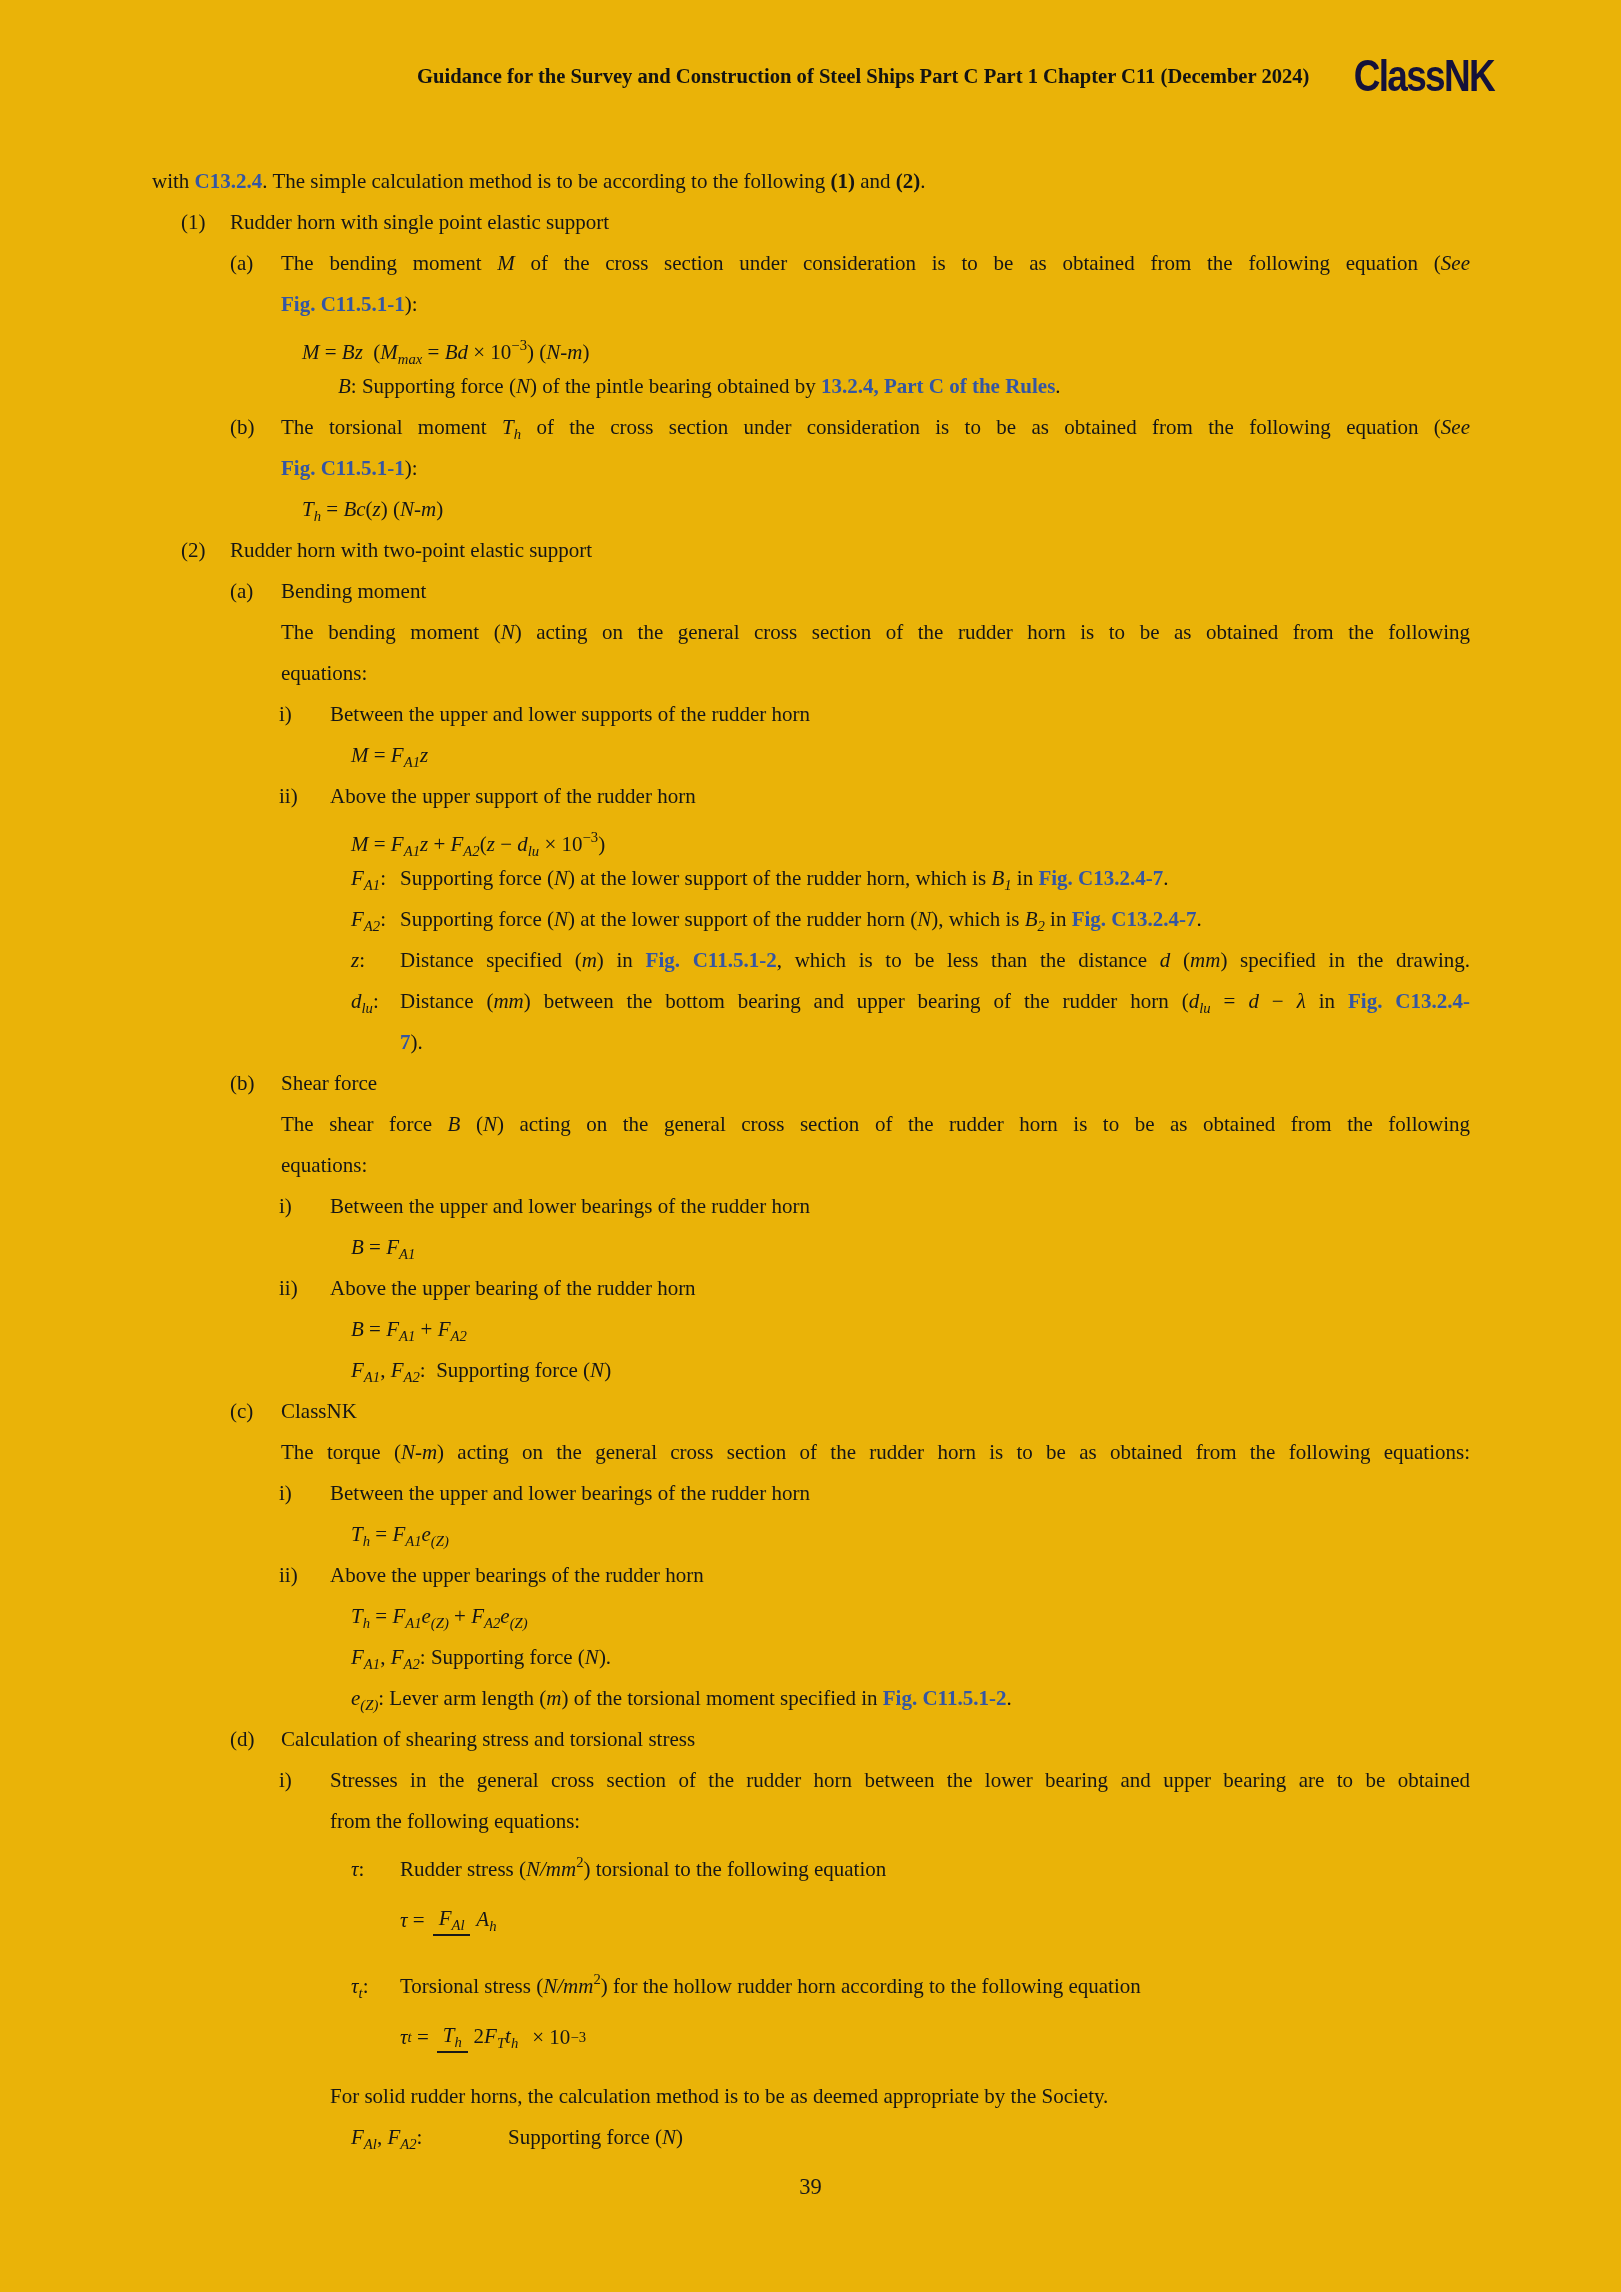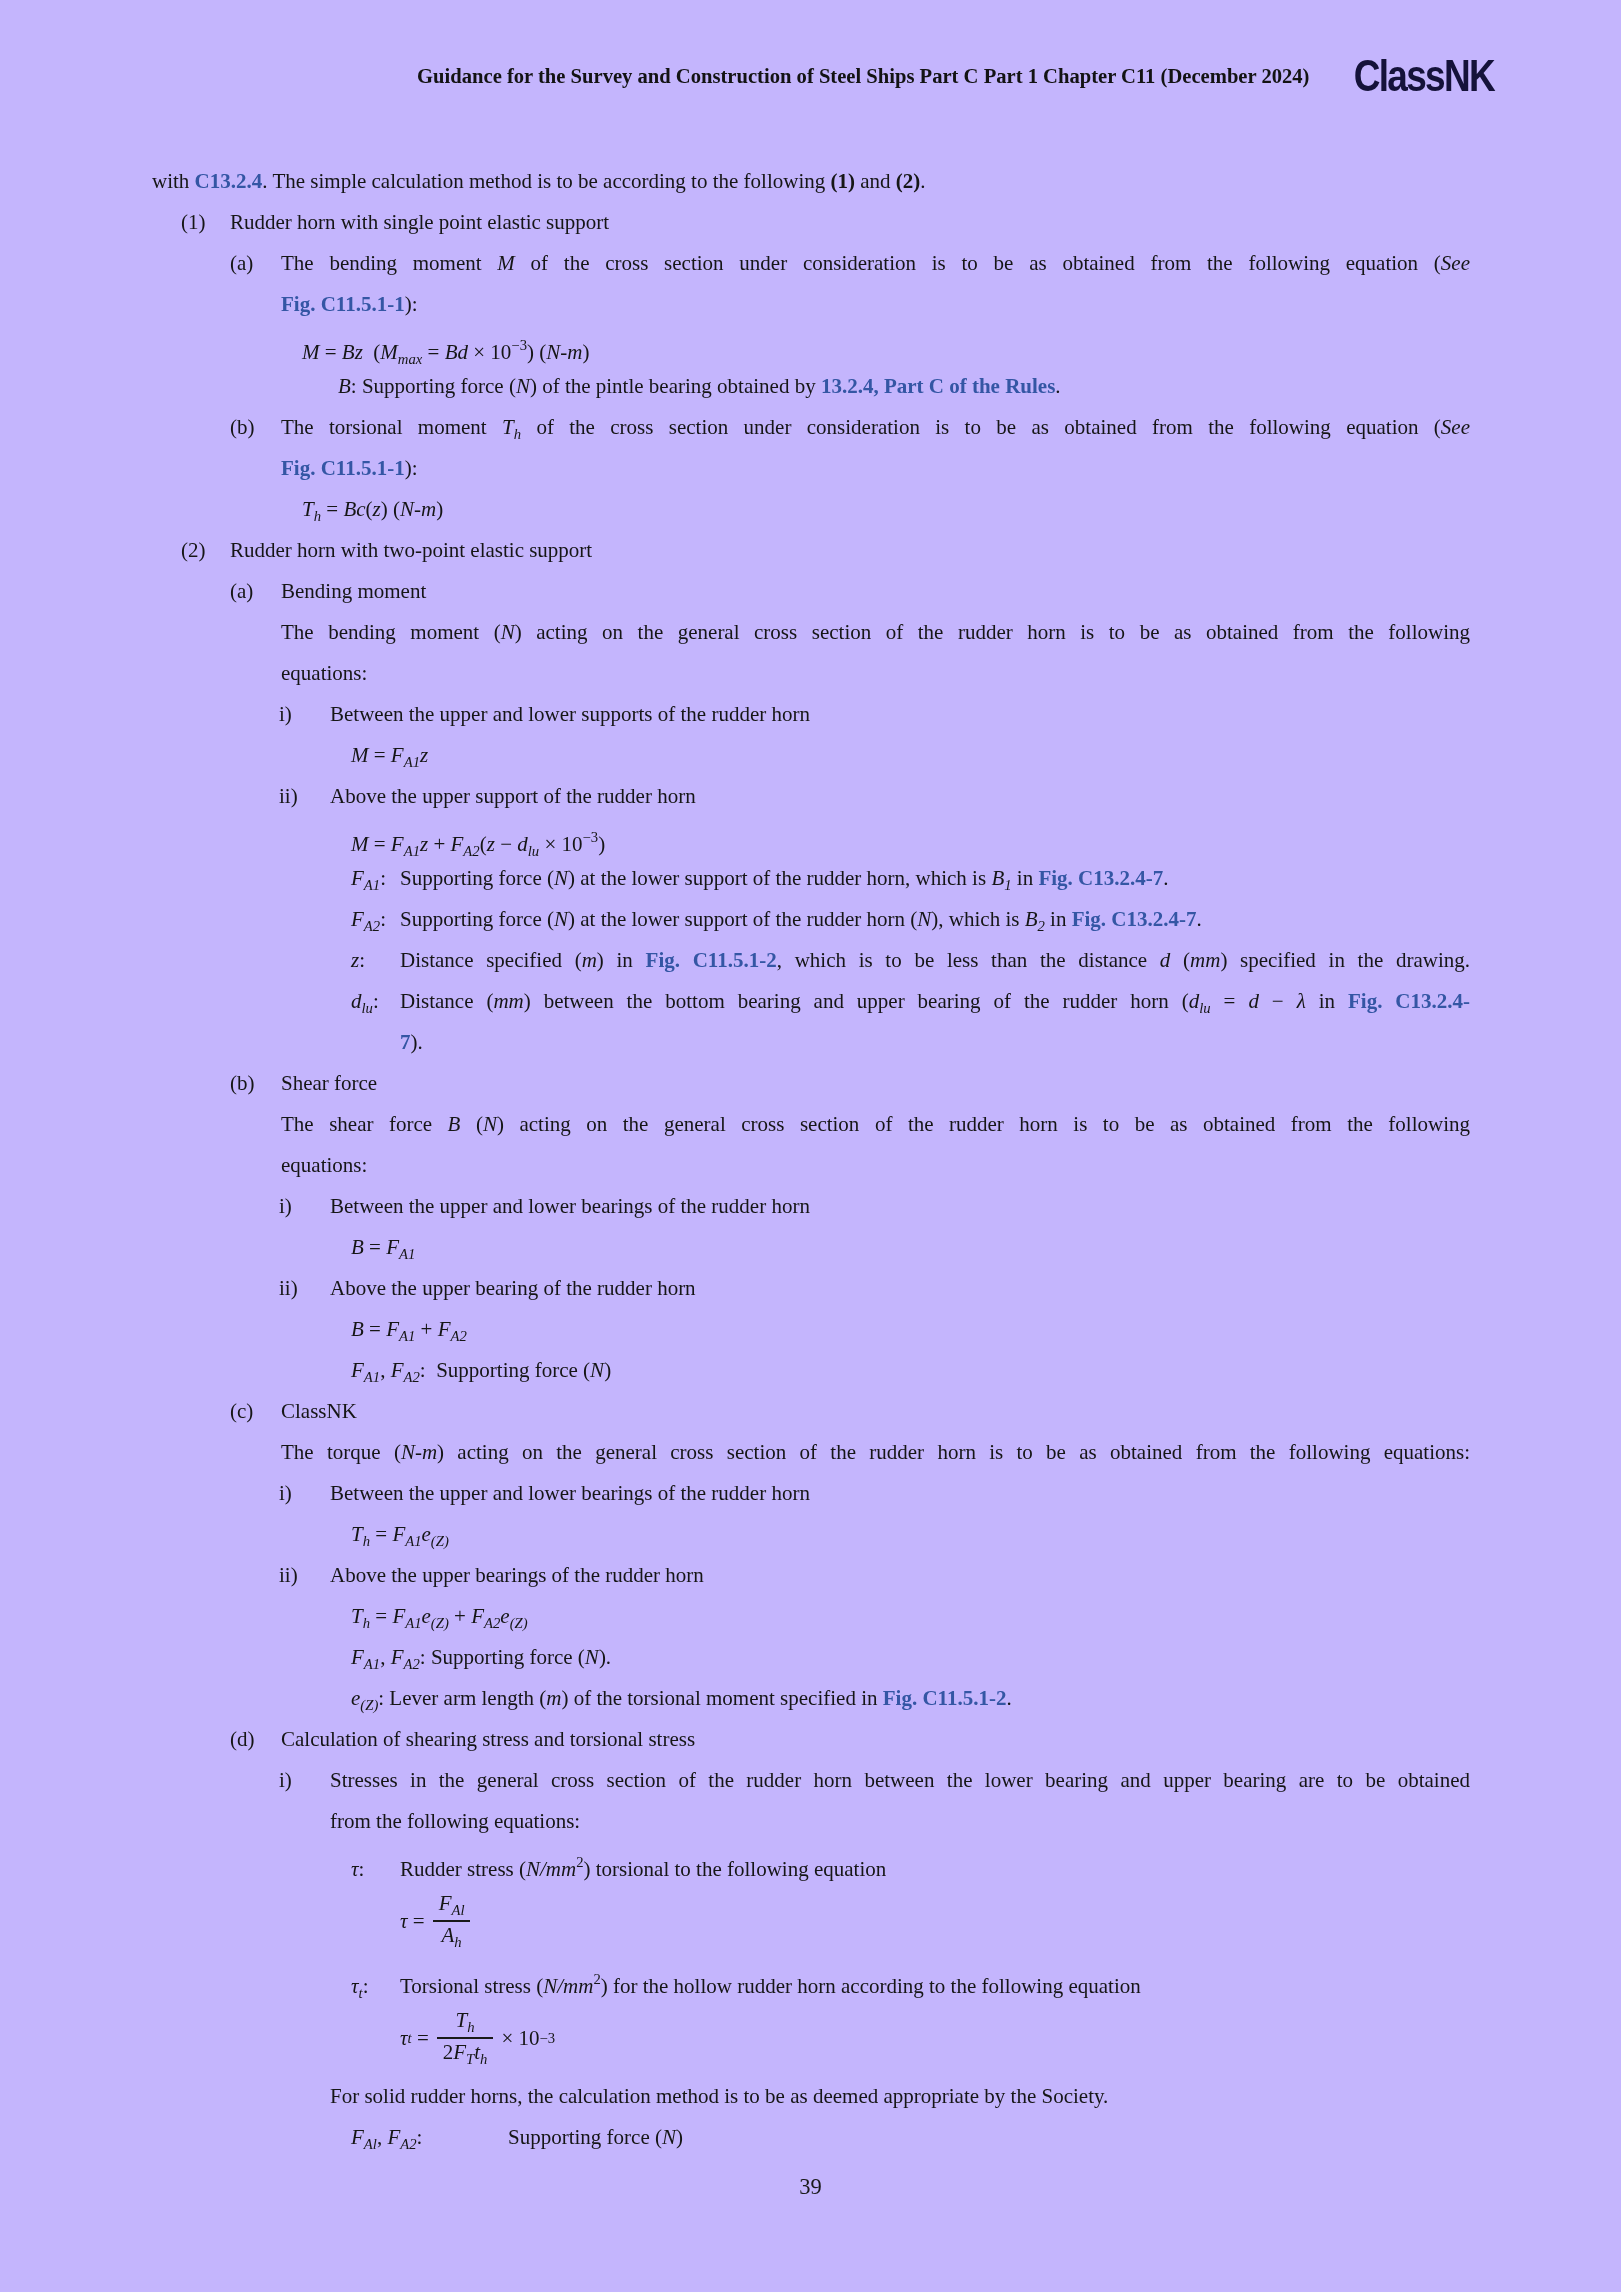--- a/index.html
+++ b/index.html
@@ -1,16 +1,16 @@
 <!DOCTYPE html>
 <html><head>
 <meta charset="utf-8">
 <style>
   html,body{margin:0;padding:0;background:#e8e8e8;}
-  #page{position:relative;width:1621px;height:2293px;background:#c4b5fd;
+  #page{position:relative;width:1621px;height:2293px;background:#eab308;
         font-family:"Liberation Serif", serif;color:#161616;overflow:hidden;margin:0 auto;}
   
   #hdr{position:absolute;top:51px;left:0;right:127px;display:flex;justify-content:flex-end;align-items:center;gap:17.6px;}
   #hdr .htitle{font-size:20.6px;font-weight:bold;color:#131313;white-space:nowrap;}
   #hdr .hlogo{font-family:"Liberation Sans", sans-serif;font-weight:bold;font-size:44px;
               color:#15123a;letter-spacing:-2px;transform:scaleX(.84);transform-origin:right center;white-space:nowrap;}
   
   #doc{position:absolute;top:0;left:0;width:1621px;padding-top:161px;}
   .line{position:relative;display:flex;align-items:baseline;height:41px;line-height:41px;white-space:pre-wrap;}
   .line.fr{height:76px;line-height:normal;align-items:center;}
@@ -20,21 +20,21 @@
   
   .sg-r{}
   .sg-b{font-weight:bold;}
   .sg-l{font-weight:bold;color:#3456a4;}
   .sg-i{font-style:italic;}
   .sg-s{font-style:italic;font-size:14.7px;vertical-align:-4.9px;}
   .sg-p{font-size:14.7px;vertical-align:8.8px;}
   .line,.lbody{font-size:21px;}
   
   .fline{display:flex;align-items:center;}
-  .frac{display:inline-flex;flex-direction:column;align-items:stretch;text-align:center;margin:0 2.9px;}
+  .frac{display:inline-flex;flex-direction:row;align-items:stretch;text-align:center;margin:0 2.9px;}
   .fnum{line-height:1.15;padding:0 5.9px 1px 5.9px;border-bottom:2px solid #191919;}
   .fden{line-height:1.15;padding:1px 5.9px 0 5.9px;}
   
   #ftr{position:absolute;top:2174px;left:0;width:100%;text-align:center;font-size:22.5px;color:#1a1a1a;}
 </style>
 </head>
 <body>
 
 <div id="page">
   <div id="hdr">

